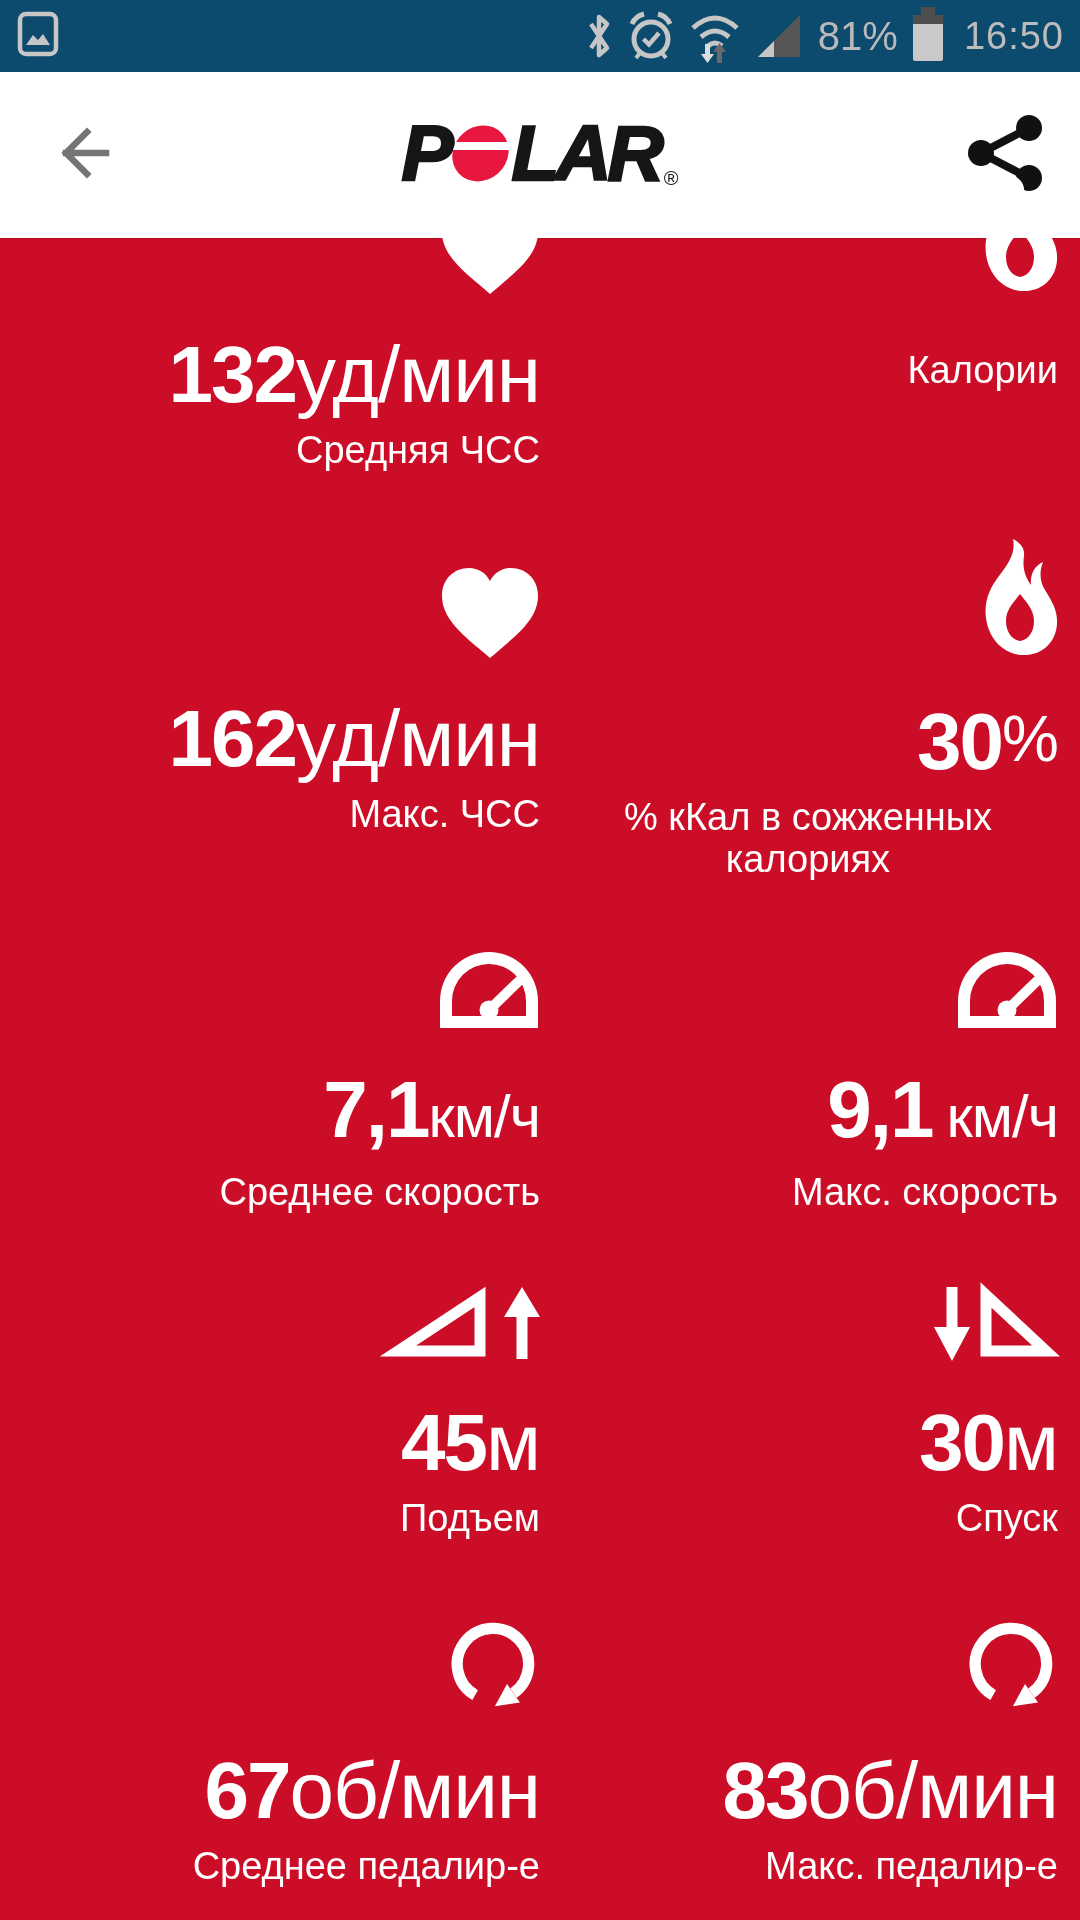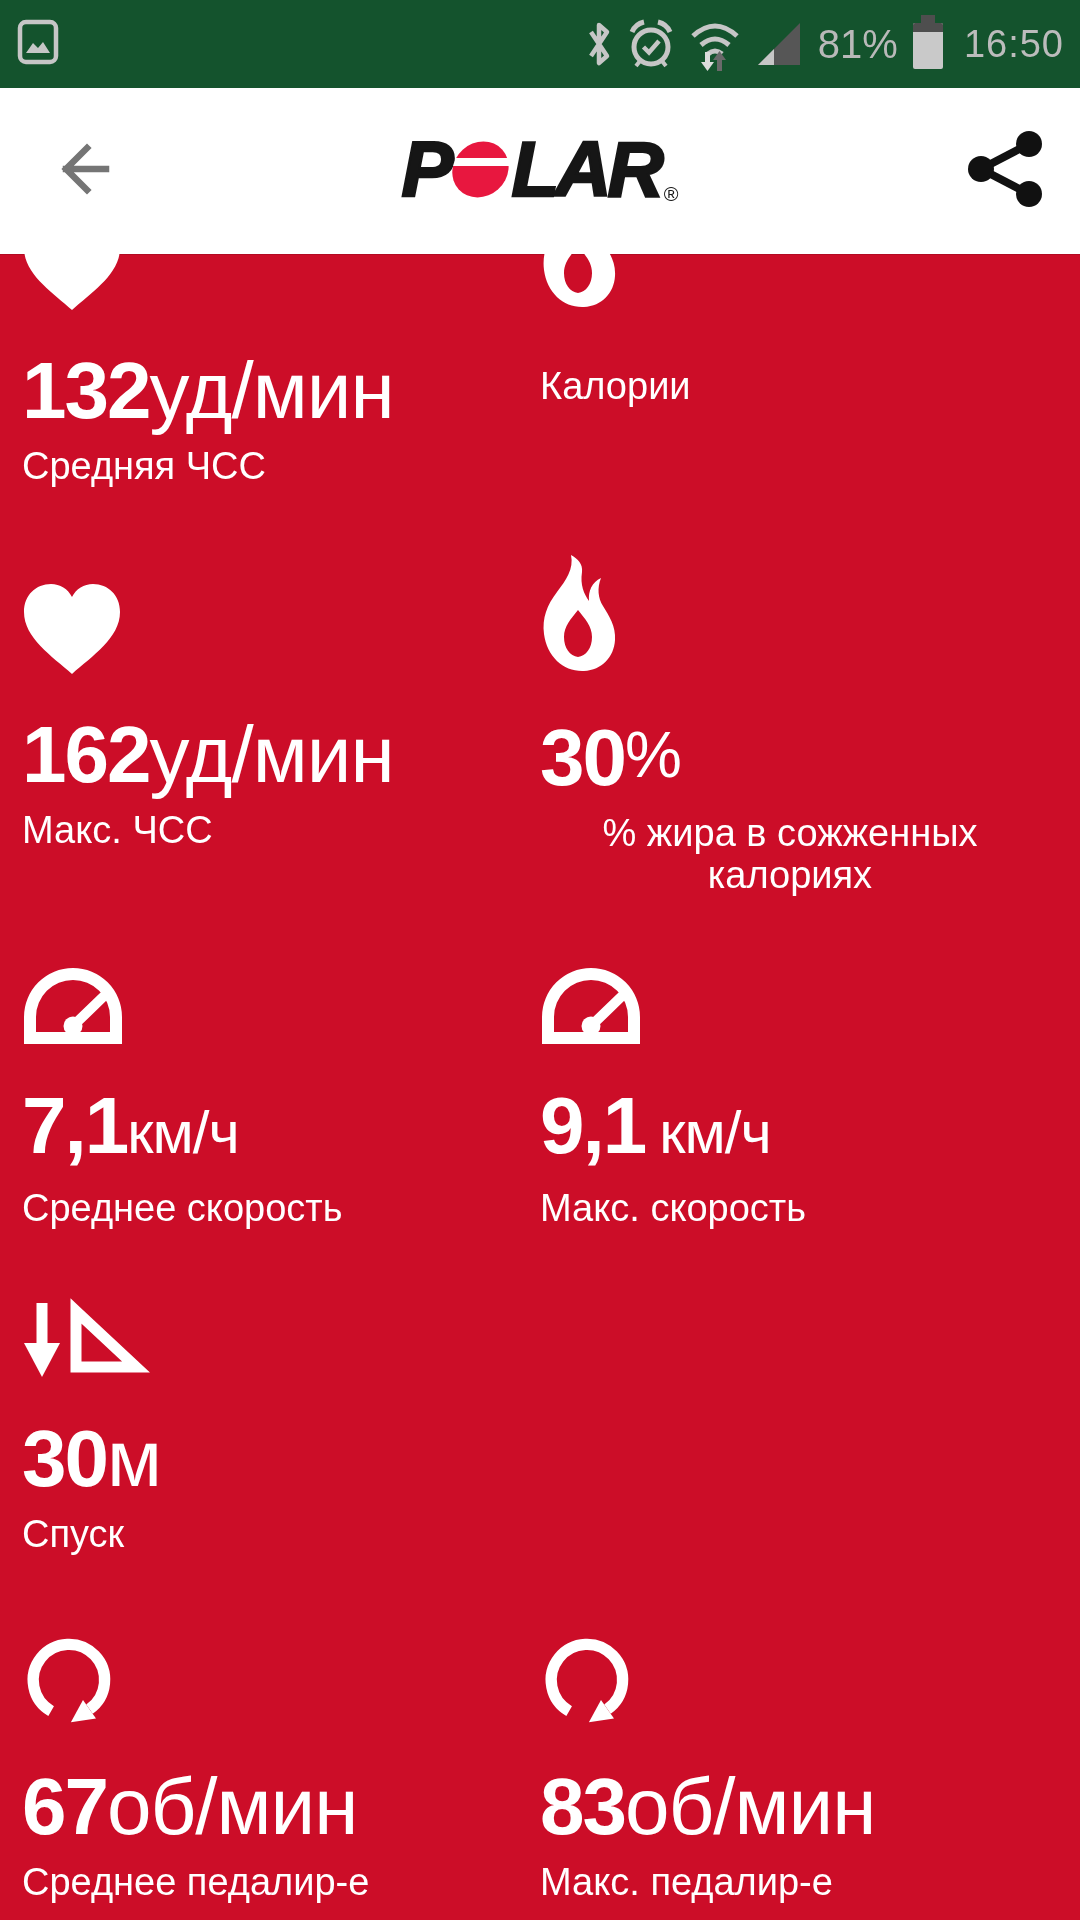--- a/index.html
+++ b/index.html
@@ -1,20 +1,20 @@
 <!DOCTYPE html>
 <html><head>
 <meta charset="utf-8">
 <style>
   html,body{margin:0;padding:0;background:#000;}
   .screen{position:relative;width:1080px;height:1920px;overflow:hidden;
           font-family:"Liberation Sans",sans-serif;background:#cc0d28;}
 
   
-  .statusbar{position:relative;height:88px;background:#14532d;display:flex;
+  .statusbar{position:relative;height:72px;background:#0c4a6e;display:flex;
              align-items:center;justify-content:space-between;padding:0 16px;box-sizing:border-box;}
   .sb-left{display:flex;align-items:center;}
   .sb-right{display:flex;align-items:center;gap:15px;}
   .sb-right svg{display:block;}
   .sb-percent{color:#b9b9b9;font-size:40px;line-height:72px;}
   .sb-time{color:#bcbcbc;font-size:38px;line-height:72px;letter-spacing:1px;margin-left:6px;}
   .battery{position:relative;width:30px;height:58px;display:flex;flex-direction:column;align-items:center;}
   .battery .nub{width:14px;height:8px;background:#4e4e4e;}
   .battery .body{width:30px;height:46px;background:#c9c9c9;border-radius:2px;overflow:hidden;}
   .battery .empty{width:100%;height:9px;background:#4e4e4e;}
@@ -33,21 +33,21 @@
           background:linear-gradient(#e8173f 0 30%,#ffffff 30% 44%,#e8173f 44% 100%);}
   .logo-reg{font-size:20px;color:#161616;align-self:flex-end;margin:0 0 2px 4px;font-style:normal;}
 
   
   .stats{position:relative;padding:0 22px;box-sizing:border-box;}
   .stat-row{display:grid;grid-template-columns:1fr 1fr;}
   .row-0{margin-bottom:58px;}
   .row-1{margin-bottom:20px;}
   .row-2{margin-bottom:20px;}
   .row-3{margin-bottom:42px;}
-  .cell{display:flex;flex-direction:column;align-items:flex-start;text-align:center;}
+  .cell{display:flex;flex-direction:column;align-items:flex-end;text-align:center;}
   .icon-box{height:130px;display:flex;align-items:flex-end;justify-content:center;margin-bottom:40px;}
   .icon-box svg{overflow:visible;display:block;}
   .row-0 .icon-box{margin-top:-73px;}
   .value{color:#fff;font-size:80px;line-height:80px;white-space:nowrap;letter-spacing:-1px;}
   .value .num{font-weight:700;letter-spacing:-2px;}
   .value .unit{font-weight:400;}
   .value .unit-small{font-size:60px;}
   .value .unit-raised{font-size:64px;vertical-align:8px;}
   .value .unit-gap{margin-left:14px;}
   .label{color:#fff;font-size:38px;line-height:42px;font-weight:400;margin-top:14px;max-width:500px;}
@@ -166,21 +166,21 @@
     <div class="value"><span class="num">162</span><span class="unit">уд/мин</span></div>
     <div class="label">Макс. ЧСС</div>
   </div>
         <div class="cell">
     <div class="icon-box">
             <svg width="76" height="122" viewBox="0 0 76 122">
               <path fill="#fff" fill-rule="evenodd" d="M31 2 C34 16 26 27 17 39 C7 52 2 65 4 81 C7 104 24 119 44 118 C62 117 74 104 75 87 C76 73 69 63 63 53 C58 45 57 35 61 25 C52 29 48 38 49 48 C44 41 40 32 42 19 C43 11 38 6 31 2 Z M38 57 C45 66 52 73 52 84 C52 95 46 103 38 104 C30 103 24 95 24 84 C24 73 31 66 38 57 Z"></path>
             </svg>
           </div>
     <div class="value"><span class="num">30</span><span class="unit unit-raised">%</span></div>
-    <div class="label">% жира в сожженных калориях</div>
+    <div class="label">% кКал в сожженных калориях</div>
   </div>
       </div>
       <div class="stat-row row-2">
         <div class="cell">
     <div class="icon-box">
             <svg width="102" height="80" viewBox="0 0 102 80">
               <path fill="#fff" fill-rule="evenodd" d="M51 2 A49 49 0 0 0 2 51 L2 78 L100 78 L100 51 A49 49 0 0 0 51 2 Z M51 14 A37 37 0 0 1 88 51 L88 66 L14 66 L14 51 A37 37 0 0 1 51 14 Z"></path>
               <path d="M51 60 L81 31" stroke="#fff" stroke-width="10" stroke-linecap="round"></path>
               <circle cx="51" cy="60" r="9.5" fill="#fff"></circle>
             </svg>
@@ -196,20 +196,31 @@
               <circle cx="51" cy="60" r="9.5" fill="#fff"></circle>
             </svg>
           </div>
     <div class="value"><span class="num">9,1</span><span class="unit unit-small unit-gap">км/ч</span></div>
     <div class="label">Макс. скорость</div>
   </div>
       </div>
       <div class="stat-row row-3">
         <div class="cell">
     <div class="icon-box">
+            <svg width="158" height="78" viewBox="0 0 158 78">
+              <polygon points="16,66 98,12 98,66" fill="none" stroke="#fff" stroke-width="11"></polygon>
+              <polygon points="140,2 122,32 158,32" fill="#fff"></polygon>
+              <rect x="134.5" y="28" width="11" height="46" fill="#fff"></rect>
+            </svg>
+          </div>
+    <div class="value"><span class="num">45</span><span class="unit">м</span></div>
+    <div class="label">Подъем</div>
+  </div>
+        <div class="cell">
+    <div class="icon-box">
             <svg width="126" height="78" viewBox="0 0 126 78">
               <rect x="14.5" y="2" width="11" height="44" fill="#fff"></rect>
               <polygon points="2,42 38,42 20,76" fill="#fff"></polygon>
               <polygon points="54,10 114,66 54,66" fill="none" stroke="#fff" stroke-width="11"></polygon>
             </svg>
           </div>
     <div class="value"><span class="num">30</span><span class="unit">м</span></div>
     <div class="label">Спуск</div>
   </div>
       </div>

